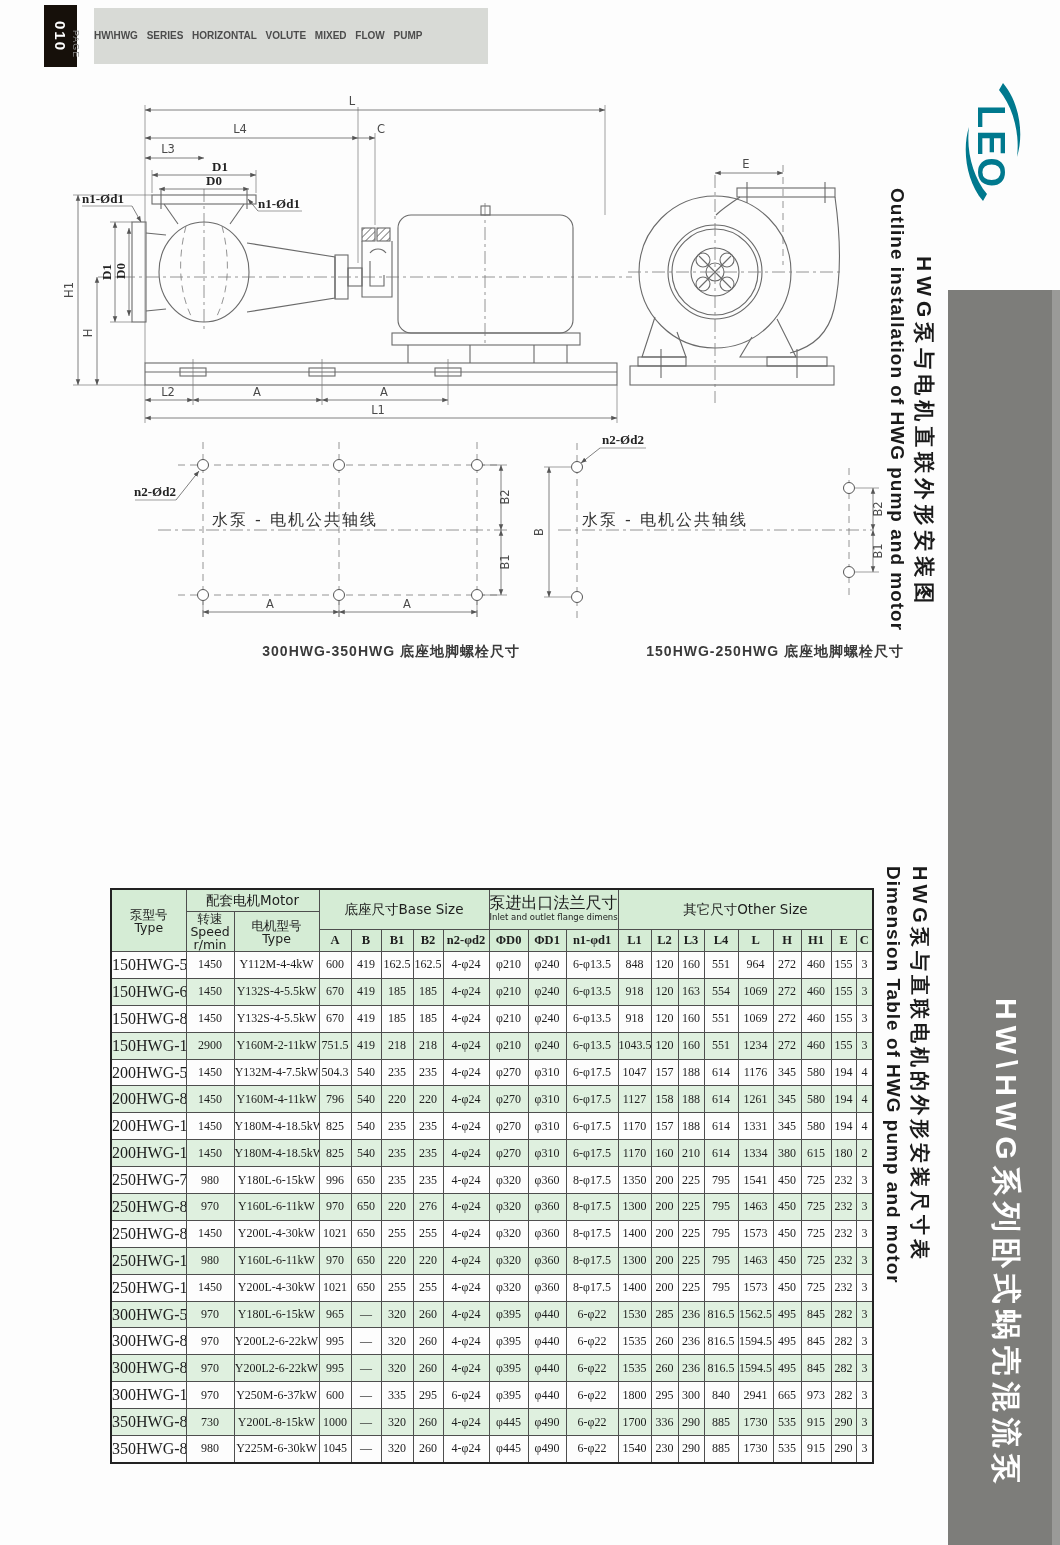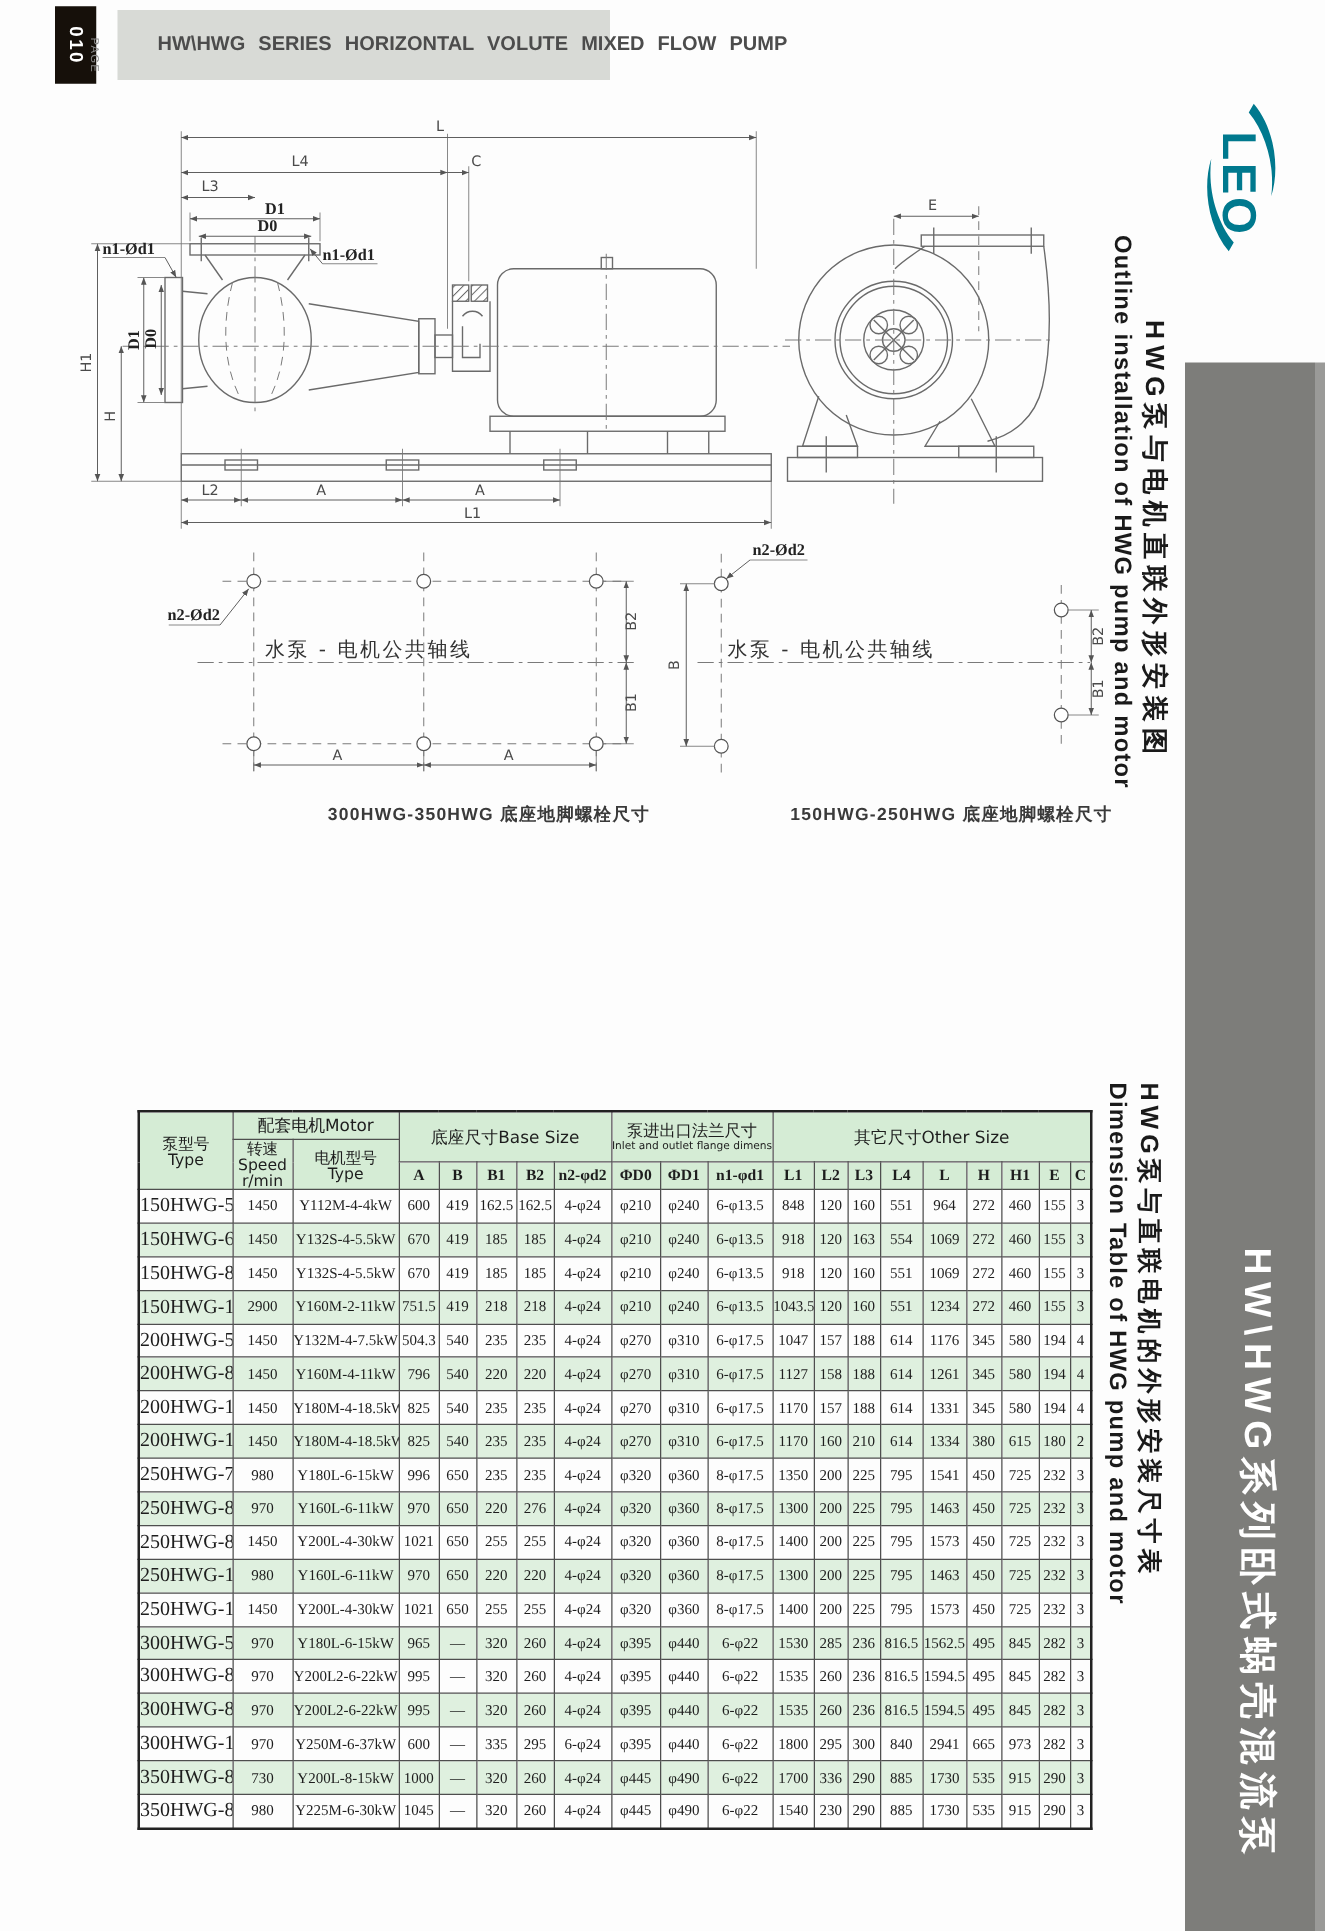--- a/index.html
+++ b/index.html
@@ -5,21 +5,21 @@
   html,body{margin:0;padding:0;background:#fff;}
   .page{position:relative;width:1060px;height:1545px;background:#fdfdfd;overflow:hidden;
         font-family:"Liberation Sans",sans-serif;}
   
   .page-num-box{position:absolute;left:44px;top:5px;width:33px;height:62px;background:#16100a;
                 display:flex;align-items:center;justify-content:center;}
   .page-num-box span{color:#fff;font-size:15px;font-weight:bold;letter-spacing:2px;transform:rotate(90deg);}
   .page-word{position:absolute;left:81px;top:30px;font-size:9px;color:#8a8a8a;letter-spacing:1px;
              transform:rotate(90deg);transform-origin:0 0;white-space:nowrap;}
   .title-bar{position:absolute;left:94px;top:8px;width:394px;height:56px;background:#d8dad6;}
-  .title-bar span{display:block;padding-left:32px;line-height:56px;font-size:16px;font-weight:bold;
+  .title-bar span{display:block;line-height:56px;font-size:10px;font-weight:bold;
                   color:#4c4c4c;word-spacing:6px;white-space:nowrap;}
   
   .logo{position:absolute;left:928px;top:112px;width:130px;height:60px;transform:rotate(90deg);}
   
   .vtext{position:absolute;transform:rotate(90deg);transform-origin:0 0;white-space:nowrap;
          font-weight:bold;color:#1a1a1a;}
   .vt-outline-cn{left:938px;top:256px;font-size:21px;letter-spacing:5px;}
   .vt-outline-en{left:908px;top:188px;font-size:19px;letter-spacing:1px;}
   .vt-dim-cn{left:933px;top:866px;font-size:20px;letter-spacing:4px;}
   .vt-dim-en{left:904px;top:866px;font-size:19px;letter-spacing:1px;}
@@ -35,30 +35,30 @@
   .dsh{stroke:#7a7a7a;fill:none;stroke-width:0.8px;stroke-dasharray:7 5;}
   text.dl{font:11.5px "DejaVu Sans",sans-serif;fill:#4a4a4a;}
   text.db{font:bold 13px "Liberation Serif",serif;fill:#222;}
   text.cn{font:16px "DejaVu Sans",sans-serif;fill:#333;letter-spacing:2px;}
   .hole{stroke:#555;fill:#fff;stroke-width:1px;}
   
   .caption{position:absolute;text-align:right;color:#3a3a3a;}
   .caption .c1{font-size:14px;font-weight:bold;letter-spacing:1px;line-height:22px;}
   .caption .c2{font-size:14.5px;font-weight:bold;line-height:22px;}
   .cap-left{left:140px;top:640px;width:380px;}
-  .cap-right{left:545px;top:640px;width:345px;}
+  .cap-right{left:559px;top:640px;width:345px;}
   
   .dim-table{position:absolute;left:110px;top:888px;border-collapse:collapse;table-layout:fixed;
              width:762px;color:#1d1d1d;border:2px solid #222;font-family:"Liberation Serif",serif;}
   .dim-table th,.dim-table td{border:1px solid #4e4e4e;text-align:center;vertical-align:middle;
              padding:0;overflow:hidden;white-space:nowrap;}
   .dim-table thead th{background:#d5ecd5;font-weight:normal;}
   .grp{font-family:"DejaVu Sans",sans-serif;font-size:13.5px;height:21px;}
   .hv{font-family:"DejaVu Sans",sans-serif;font-size:12.5px;line-height:13px;}
-  .fg-cn{font-family:Liberation Serif, serif;font-size:13px;line-height:15px;}
+  .fg-cn{font-family:Liberation Mono, monospace;font-size:16px;line-height:15px;}
   .fg-en{font-family:"DejaVu Sans",sans-serif;font-size:8.5px;line-height:10px;}
   tr.subr th{font:bold 12.5px "Liberation Serif",serif;height:21px;}
   .dim-table tbody td{font-size:12px;height:25.9px;}
   .dim-table tbody tr:nth-child(even){background:#dff0df;}
   .dim-table tbody td:first-child{font-size:16px;text-align:right;}
 </style>
 </head>
 <body>
 
 <div class="page">

